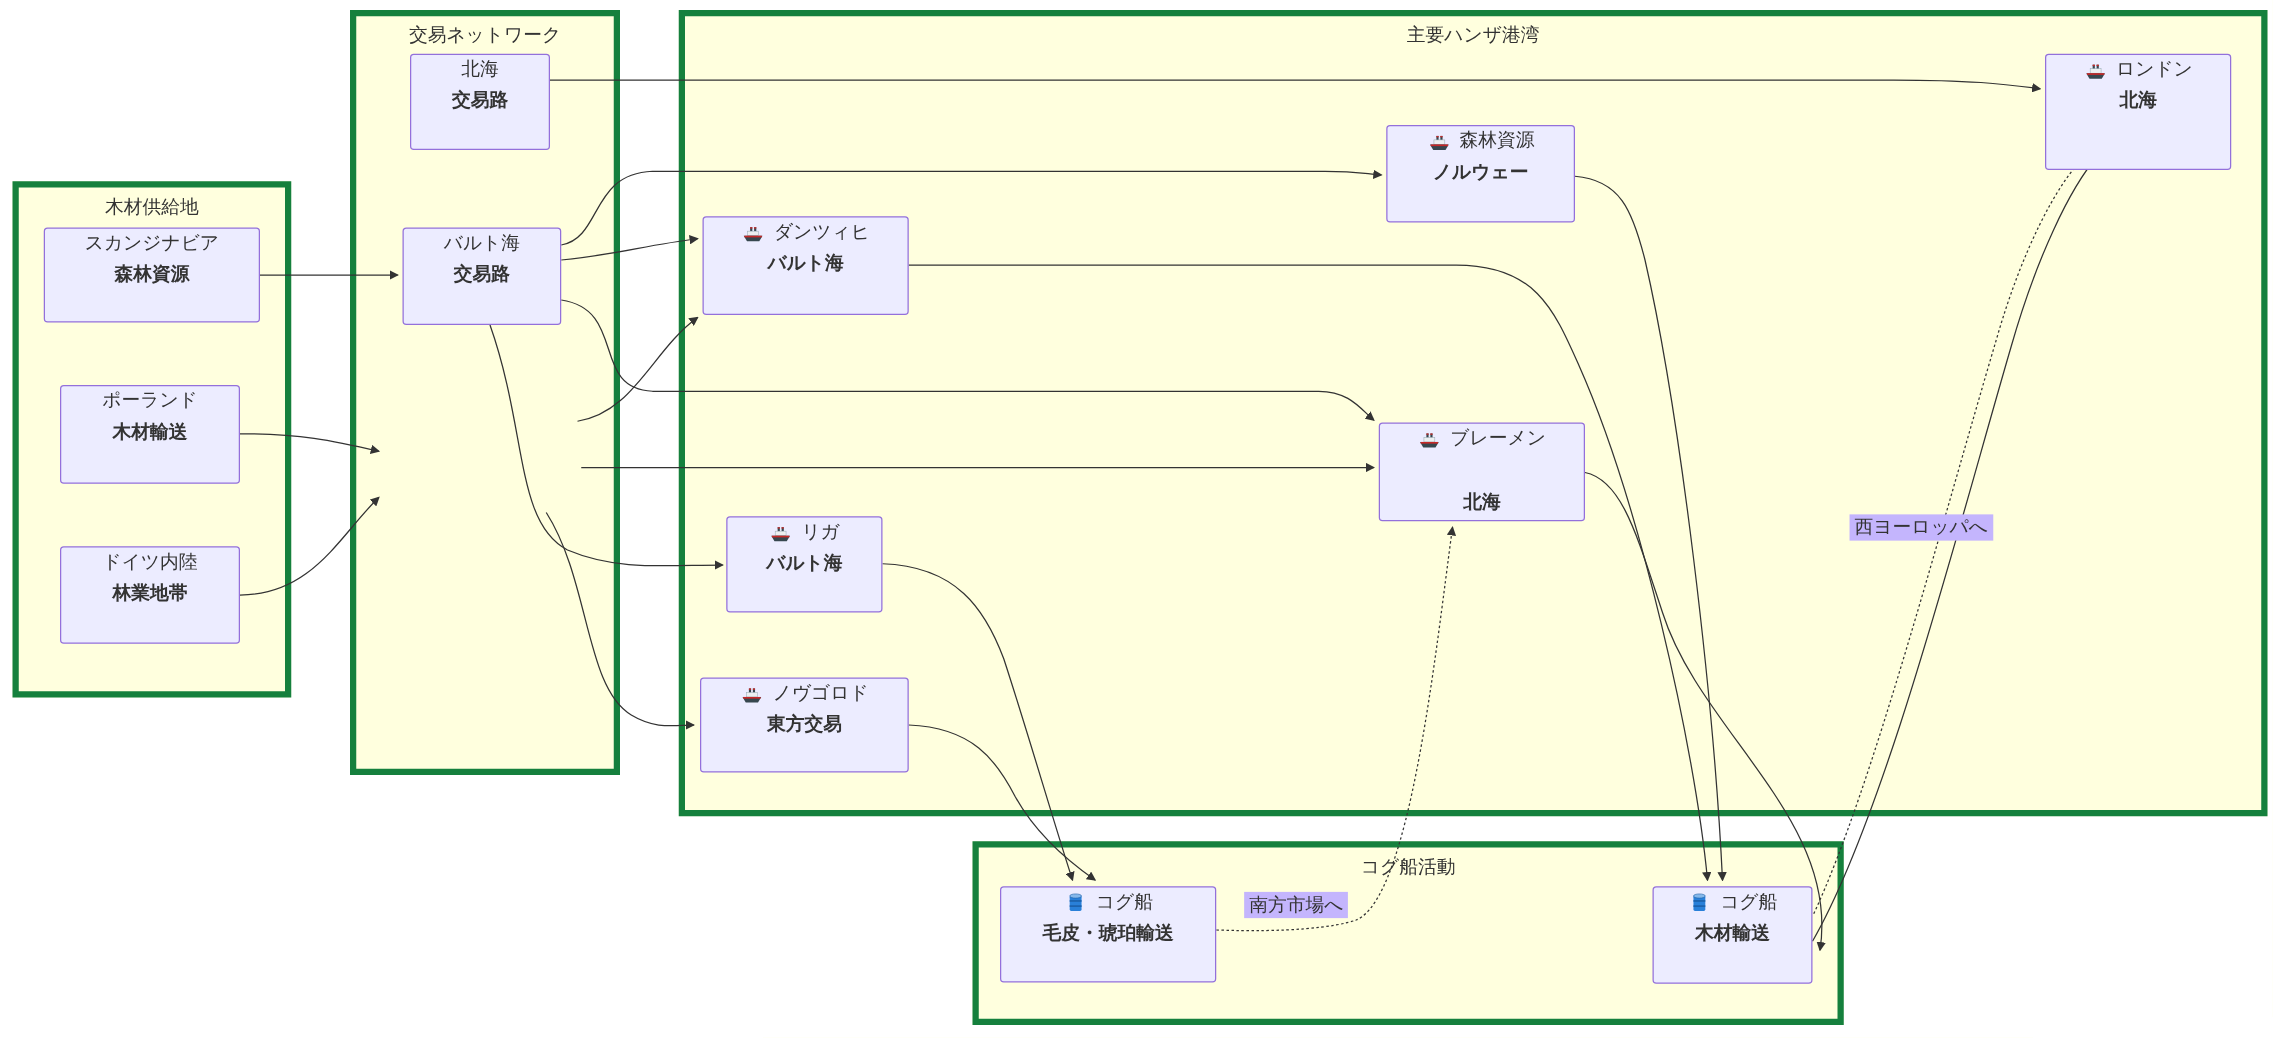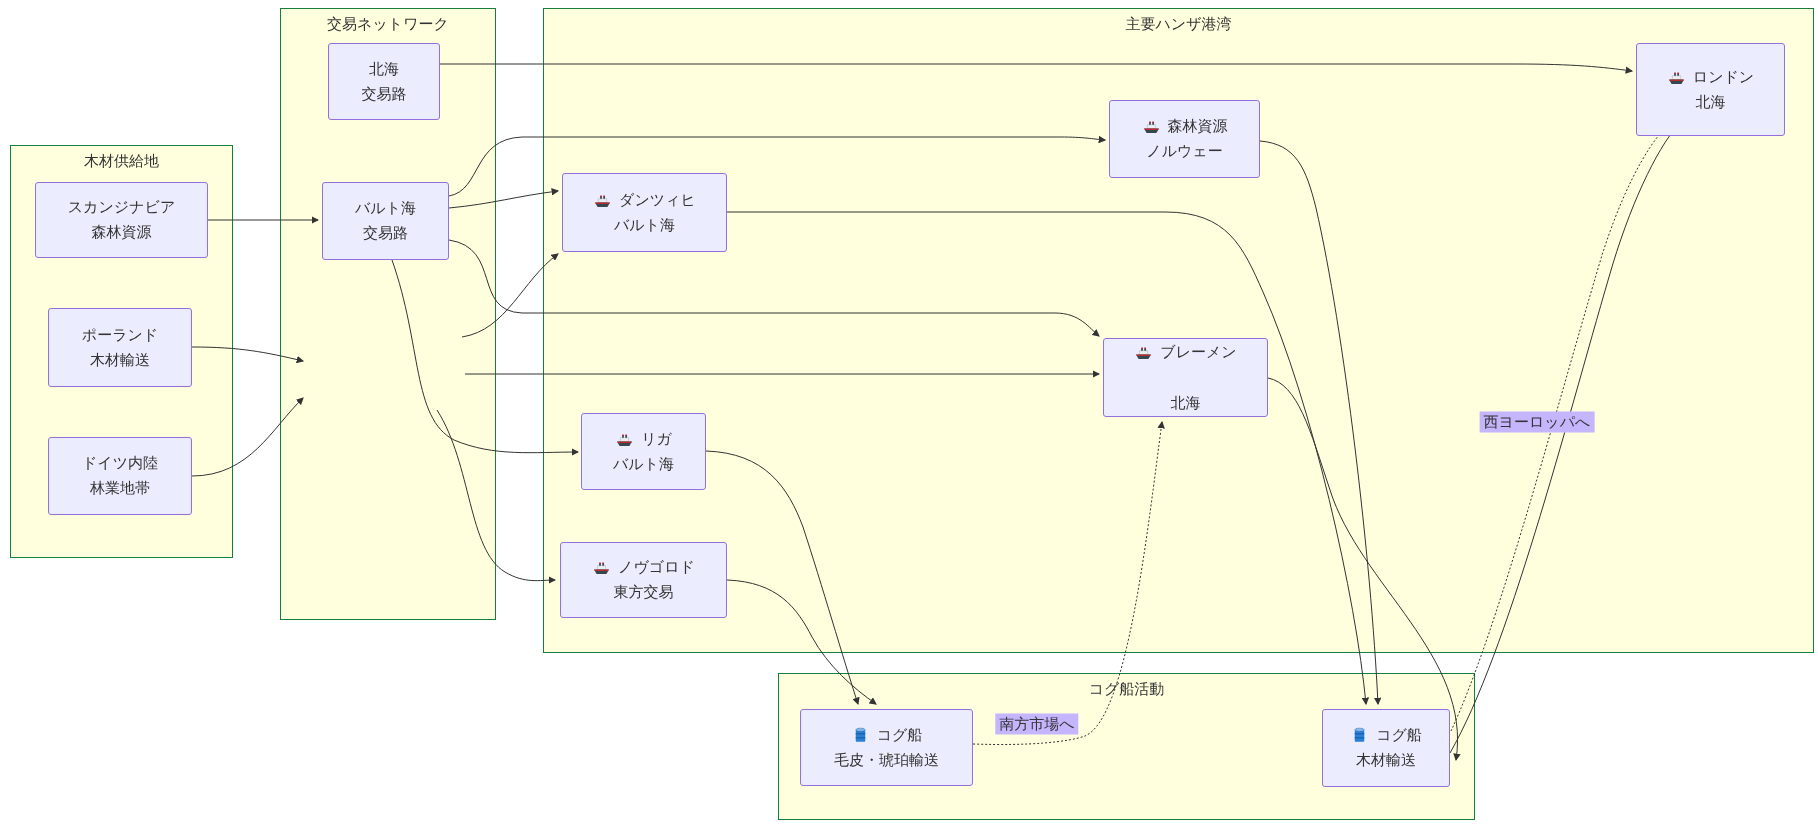--- a/index.html
+++ b/index.html
@@ -1,25 +1,25 @@
 <!DOCTYPE html>
 <html><head>
 <meta charset="utf-8">
 <style>
   html,body{margin:0;padding:0;background:#ffffff;}
   body{font-family:"Liberation Sans","DejaVu Sans",sans-serif;color:#333;}
   #stage{position:relative;width:1818px;height:830px;overflow:hidden;background:#fff;}
-  .cluster{position:absolute;background:#ffffde;border:1px solid #15803d;box-sizing:border-box;}
+  .cluster{position:absolute;background:#ffffde;border:5px solid #15803d;box-sizing:border-box;}
   .cluster-title{position:absolute;top:6px;left:0;width:100%;text-align:center;
     font-size:15px;color:#333;white-space:nowrap;}
   .node{position:absolute;background:#ECECFF;border:1px solid #9370DB;border-radius:3px;
-    box-sizing:border-box;display:flex;flex-direction:column;align-items:center;justify-content:center;
+    box-sizing:border-box;display:flex;flex-direction:column;align-items:center;justify-content:flex-start;
     font-size:15px;line-height:1.65;color:#333;z-index:3;}
   .node .l1{display:flex;align-items:center;gap:7px;white-space:nowrap;}
-  .node .l2{white-space:nowrap;}
+  .node .l2{white-space:nowrap;font-weight:bold;}
   .node svg.icon{width:19px;height:19px;display:inline-block;flex:0 0 auto;}
   #edges{position:absolute;left:0;top:0;z-index:2;}
   #edges path.edge{fill:none;stroke:#333333;stroke-width:1px;}
   #edges path.dotted{stroke-dasharray:2,2;}
   .edge-label{position:absolute;background:#c4b5fd;padding:1px 4px;font-size:15px;
     color:#333;white-space:nowrap;z-index:4;transform:translate(-50%,-50%);}
   #defs-holder{position:absolute;width:0;height:0;overflow:hidden;}
 </style>
 </head>
 <body>

